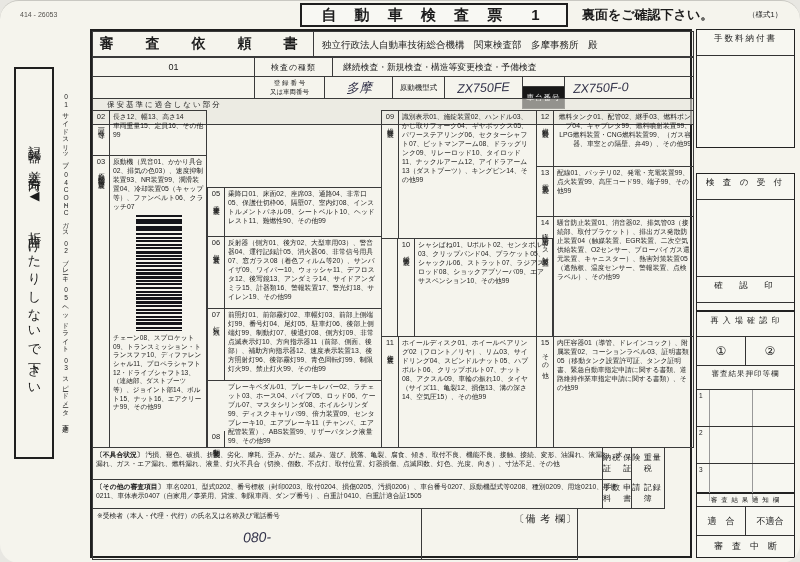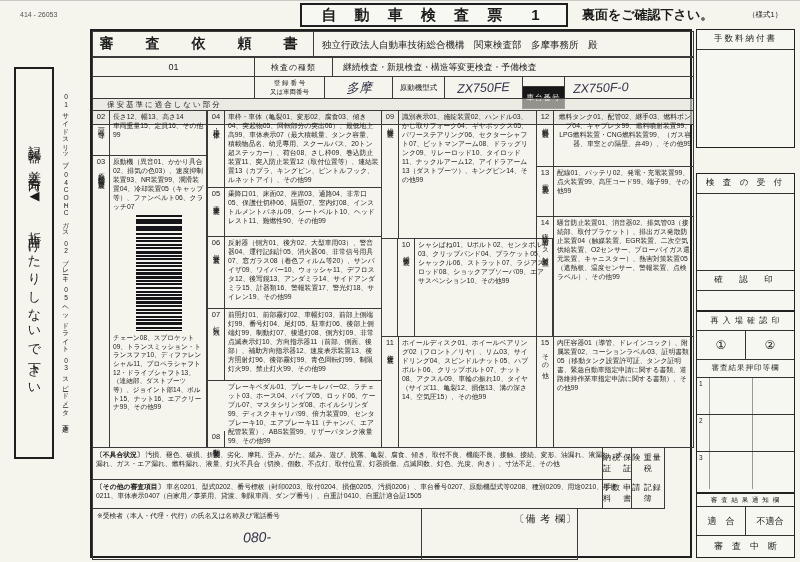--- a/index.html
+++ b/index.html
@@ -1,36 +1,36 @@
 <!DOCTYPE html>
 <html><head>
 <meta charset="utf-8">
 <style>
   html,body{margin:0;padding:0;background:#e8e7e2;}
   .sheet{position:relative;width:800px;height:562px;background:#f5f4ed;overflow:hidden;
-         font-family:"Liberation Sans","DejaVu Sans",sans-serif;color:#1c1c1c;border-top:1px solid #c9c8c2;}
+         font-family:"Liberation Sans","DejaVu Sans",sans-serif;color:#1c1c1c;border-top:1px solid #c9c8c2;border-radius:19px;}
   .abs{position:absolute;box-sizing:border-box;}
   .b2{border:2px solid #1f1f1f;}
   .vt{writing-mode:vertical-rl;text-orientation:upright;}
   .vtl{writing-mode:vertical-lr;text-orientation:upright;}
   .ctr{display:flex;align-items:center;justify-content:center;}
   .pre{white-space:pre-line;}
   .hand{font-style:italic;color:#33334a;transform:rotate(-2deg);}
   
   .cell{position:absolute;box-sizing:border-box;border:1px solid #3a3a3a;}
   .sec{position:absolute;box-sizing:border-box;border:1px solid #3a3a3a;display:flex;}
   .sec-label{width:16px;border-right:1px solid #3a3a3a;display:flex;flex-direction:column;align-items:center;padding-top:1px;flex:none;}
   .sec-no{font-size:7.5px;font-weight:normal;}
   .sec-name{writing-mode:vertical-rl;text-orientation:upright;font-size:6.8px;letter-spacing:1px;margin-top:2px;}
   .sec-body{flex:1;font-size:6.8px;line-height:1.32;padding:2px 2px 1px 3px;}
   .barcode{width:46px;height:116px;margin:3px auto;background:
      repeating-linear-gradient(to bottom,#15151a 0px,#15151a 2px,rgba(0,0,0,0) 2px,rgba(0,0,0,0) 3.6px),
      repeating-linear-gradient(to bottom,#15151a 0px,#15151a 1px,rgba(0,0,0,0) 1px,rgba(0,0,0,0) 6.3px);}
   .rp{position:absolute;box-sizing:border-box;border:1.5px solid #222;left:696px;width:99px;background:rgba(255,255,255,.25);}
-  .rp-h{border-bottom:1px solid #333;text-align:center;font-size:8.5px;letter-spacing:2px;padding:3px 0 4px;}
+  .rp-h{border-bottom:1px solid #333;text-align:center;font-size:8.5px;letter-spacing:2px;padding:3px 0 10px;}
   .rp-row{display:flex;border-bottom:1px solid #333;}
   .rp-cell{flex:1;display:flex;align-items:center;justify-content:center;}
   .blackcell{background:#171717;color:#fafafa;}
   .lbl7{font-size:7.5px;}
 </style>
 </head>
 <body>
 
 <div class="sheet">
 
@@ -84,27 +84,20 @@
         <span class="sec-no">03</span>
         <span class="sec-name">原動機・動力伝達装置</span>
       </div>
       <div class="sec-body" style="display:flex;flex-direction:column;">
         <span>原動機（異音01、かかり具合02、排気の色03）、速度抑制装置93、NR装置99、潤滑装置04、冷却装置05（キャップ等）、ファンベルト06、クラッチ07</span>
         <span class="barcode"></span>
         <span style="font-size:6.6px;">チェーン08、スプロケット09、トランスミッション・トランスファ10、ディファレンシャル11、プロペラシャフト12・ドライブシャフト13、（連結部、ダストブーツ等）、ジョイント部14、ボルト15、ナット16、エアクリーナ99、その他99</span>
       </div>
     </div>
 
-    <div class="sec" style="left:115px;top:79px;width:175px;height:78px;">
-      <div class="sec-label">
-        <span class="sec-no">04</span>
-        <span class="sec-name">車枠・車体</span>
-      </div>
-      <div class="sec-body">車枠・車体（亀裂01、変形02、腐食03、傾き04、突起物05、回転部分の突出06）、最低地上高99、車体表示07（最大積載量、タンク容量、積載物品名、幼児専用、スクールバス、20トン超ステッカー）、荷台08、さし枠09、巻込防止装置11、突入防止装置12（取付位置等）、連結装置13（カプラ、キングピン、ピントルフック、ルネットアイ）、その他99</div>
-    </div>
     <div class="sec" style="left:115px;top:156px;width:175px;height:50px;">
       <div class="sec-label">
         <span class="sec-no">05</span>
         <span class="sec-name">乗車装置</span>
       </div>
       <div class="sec-body">乗降口01、床面02、座席03、通路04、非常口05、保護仕切枠06、隔壁07、室内灯08、インストルメントパネル09、シートベルト10、ヘッドレスト11、難燃性90、その他99</div>
     </div>
     <div class="sec" style="left:115px;top:205px;width:175px;height:73px;">
       <div class="sec-label">
         <span class="sec-no">06</span>

